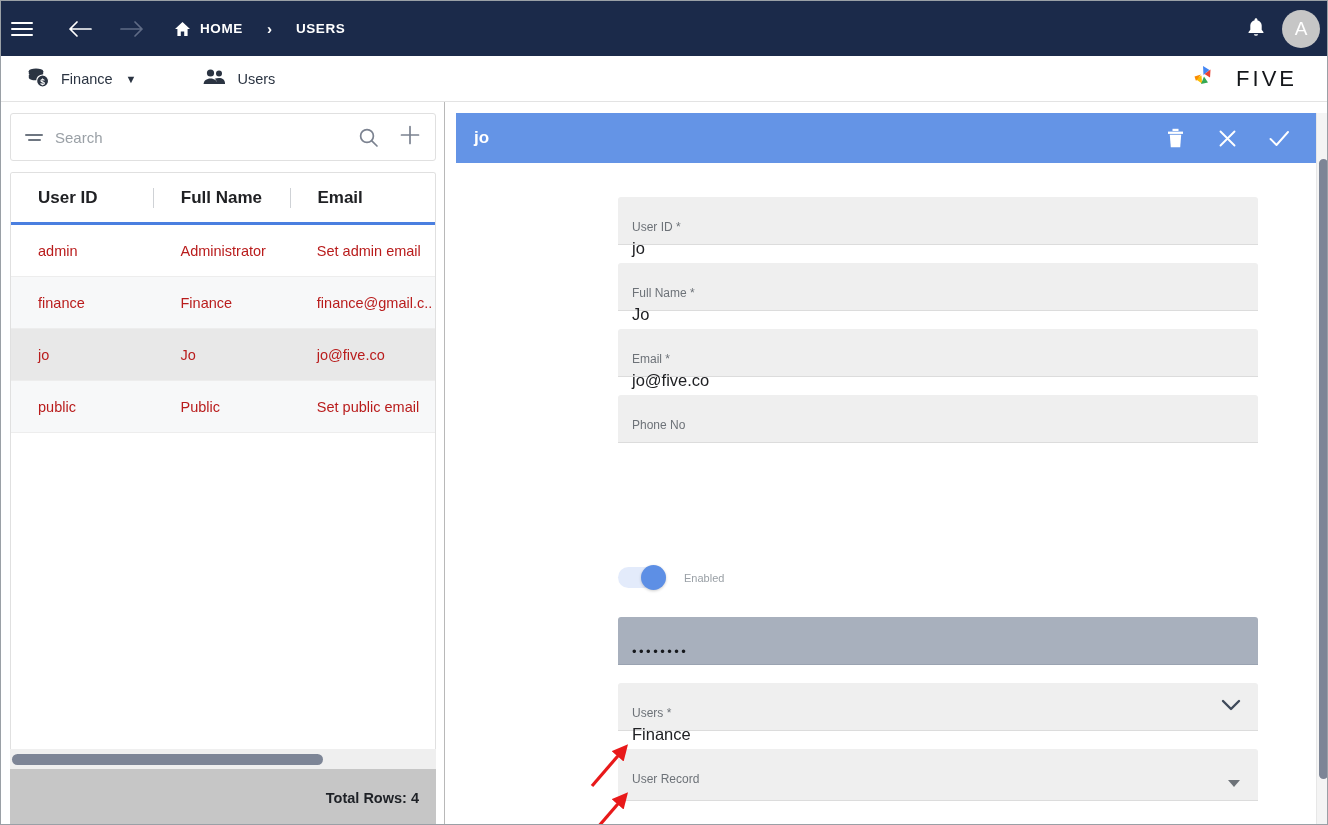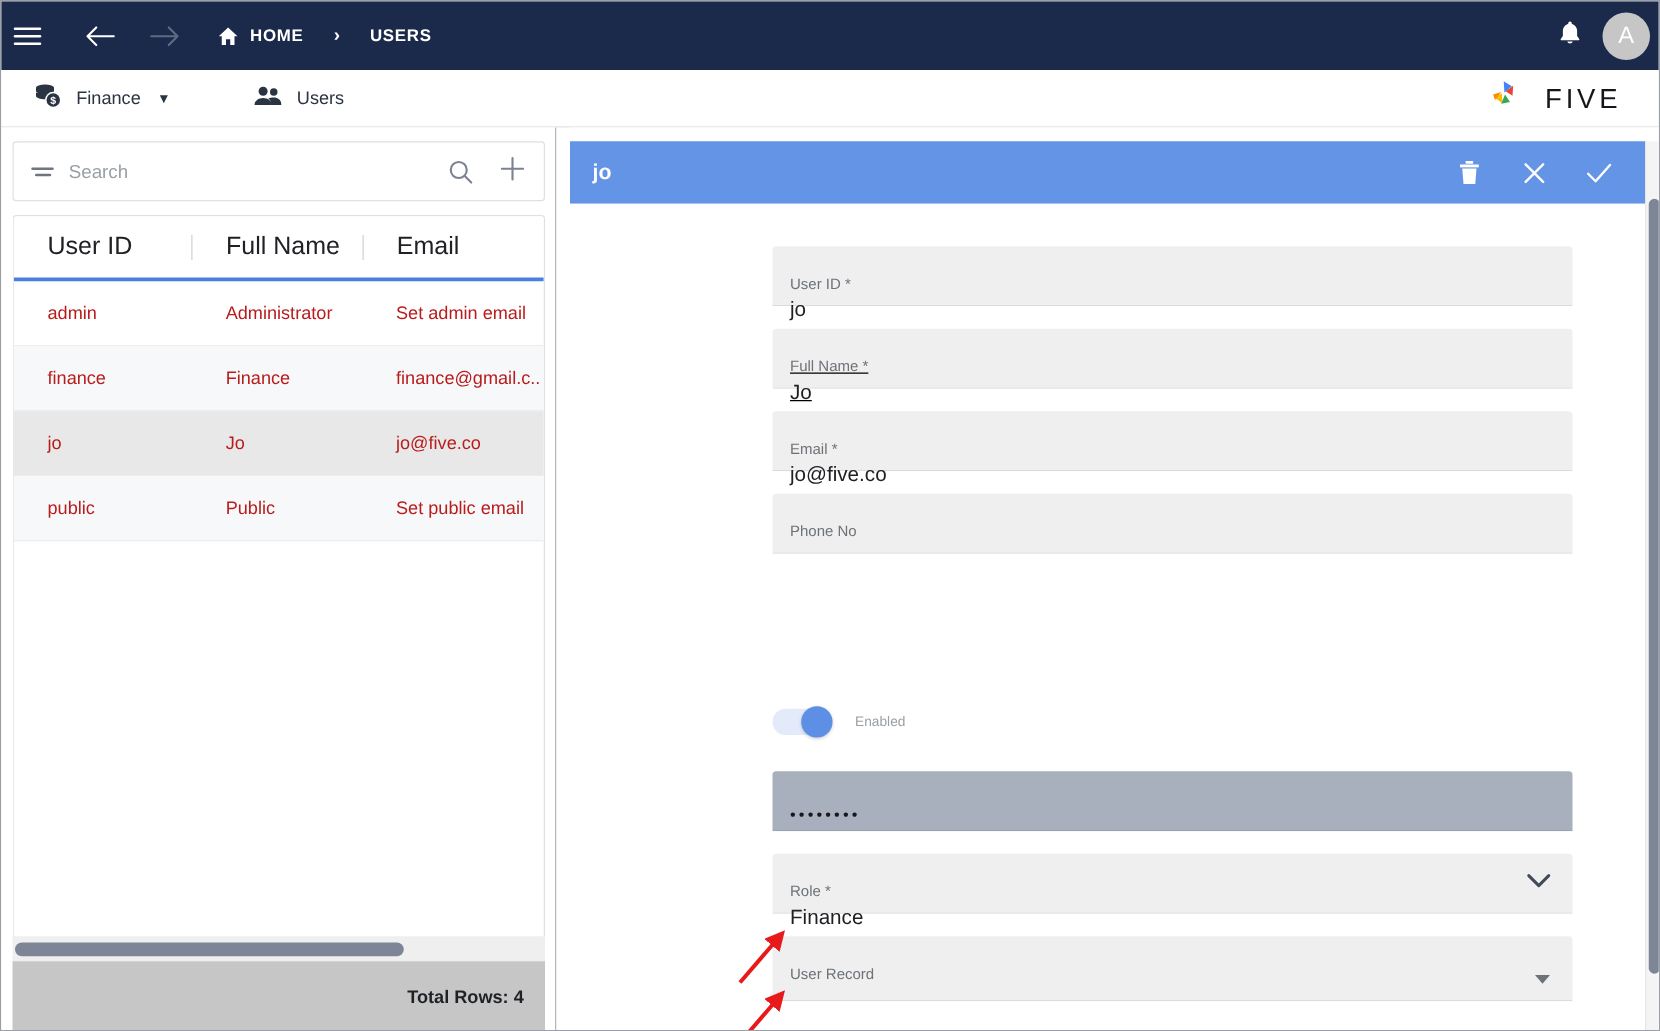--- a/index.html
+++ b/index.html
@@ -112,21 +112,21 @@
     background: #ffffff;
     overflow: hidden;
   }
   .grid-head {
     position: relative; height: 52px;
     display: flex; align-items: center;
     border-bottom: 3px solid #4a7fe0;
     background: #ffffff;
   }
   .grid-head .cell {
-    font-size: 20px; font-weight: normal; color: #202124;
+    font-size: 17px; font-weight: bold; color: #202124;
     padding-left: 27px;
   }
   .colsep { width: 1px; height: 20px; background: #cfd2d6; }
   .c1 { width: 157px; }
   .c2 { width: 150px; }
   .c3 { width: 160px; }
   .grid-row {
     display: flex; align-items: center; height: 52px;
     border-bottom: 1px solid #ededed;
     cursor: pointer;
@@ -413,21 +413,21 @@
       </div>
     </div>
 
     <div class="formbody">
 
       <div class="field" style="top:34px;height:48px;">
         <div class="flabel">User ID *</div>
         <div class="fvalue">jo</div>
       </div>
 
-      <div class="field" style="top:100px;height:48px;text-decoration:underline;">
+      <div class="field" style="top:100px;height:48px;">
         <div class="flabel">Full Name *</div>
         <div class="fvalue">Jo</div>
       </div>
 
       <div class="field" style="top:166px;height:48px;">
         <div class="flabel">Email *</div>
         <div class="fvalue">jo@five.co</div>
       </div>
 
       <div class="field" style="top:232px;height:48px;">
@@ -440,21 +440,21 @@
             <span class="knob"></span>
           </span>
         <span class="toggle-label muted">Enabled</span>
       </div>
 
       <div class="field dark" style="top:454px;height:48px;">
         <div class="dots">••••••••</div>
       </div>
 
       <div class="field" style="top:520px;height:48px;">
-        <div class="flabel">Role *</div>
+        <div class="flabel">Users *</div>
         <div class="fvalue">Finance</div>
         <span class="chev">
           <svg width="22" height="14" viewBox="0 0 22 14">
               <path d="M3 3 L11 11 L19 3" stroke="#3f4a5a" stroke-width="2.4" fill="none" stroke-linecap="round" stroke-linejoin="round"></path>
             </svg>
         </span>
       </div>
 
       <div class="field" style="top:586px;height:52px;">
         <div class="flabel">User Record</div>

